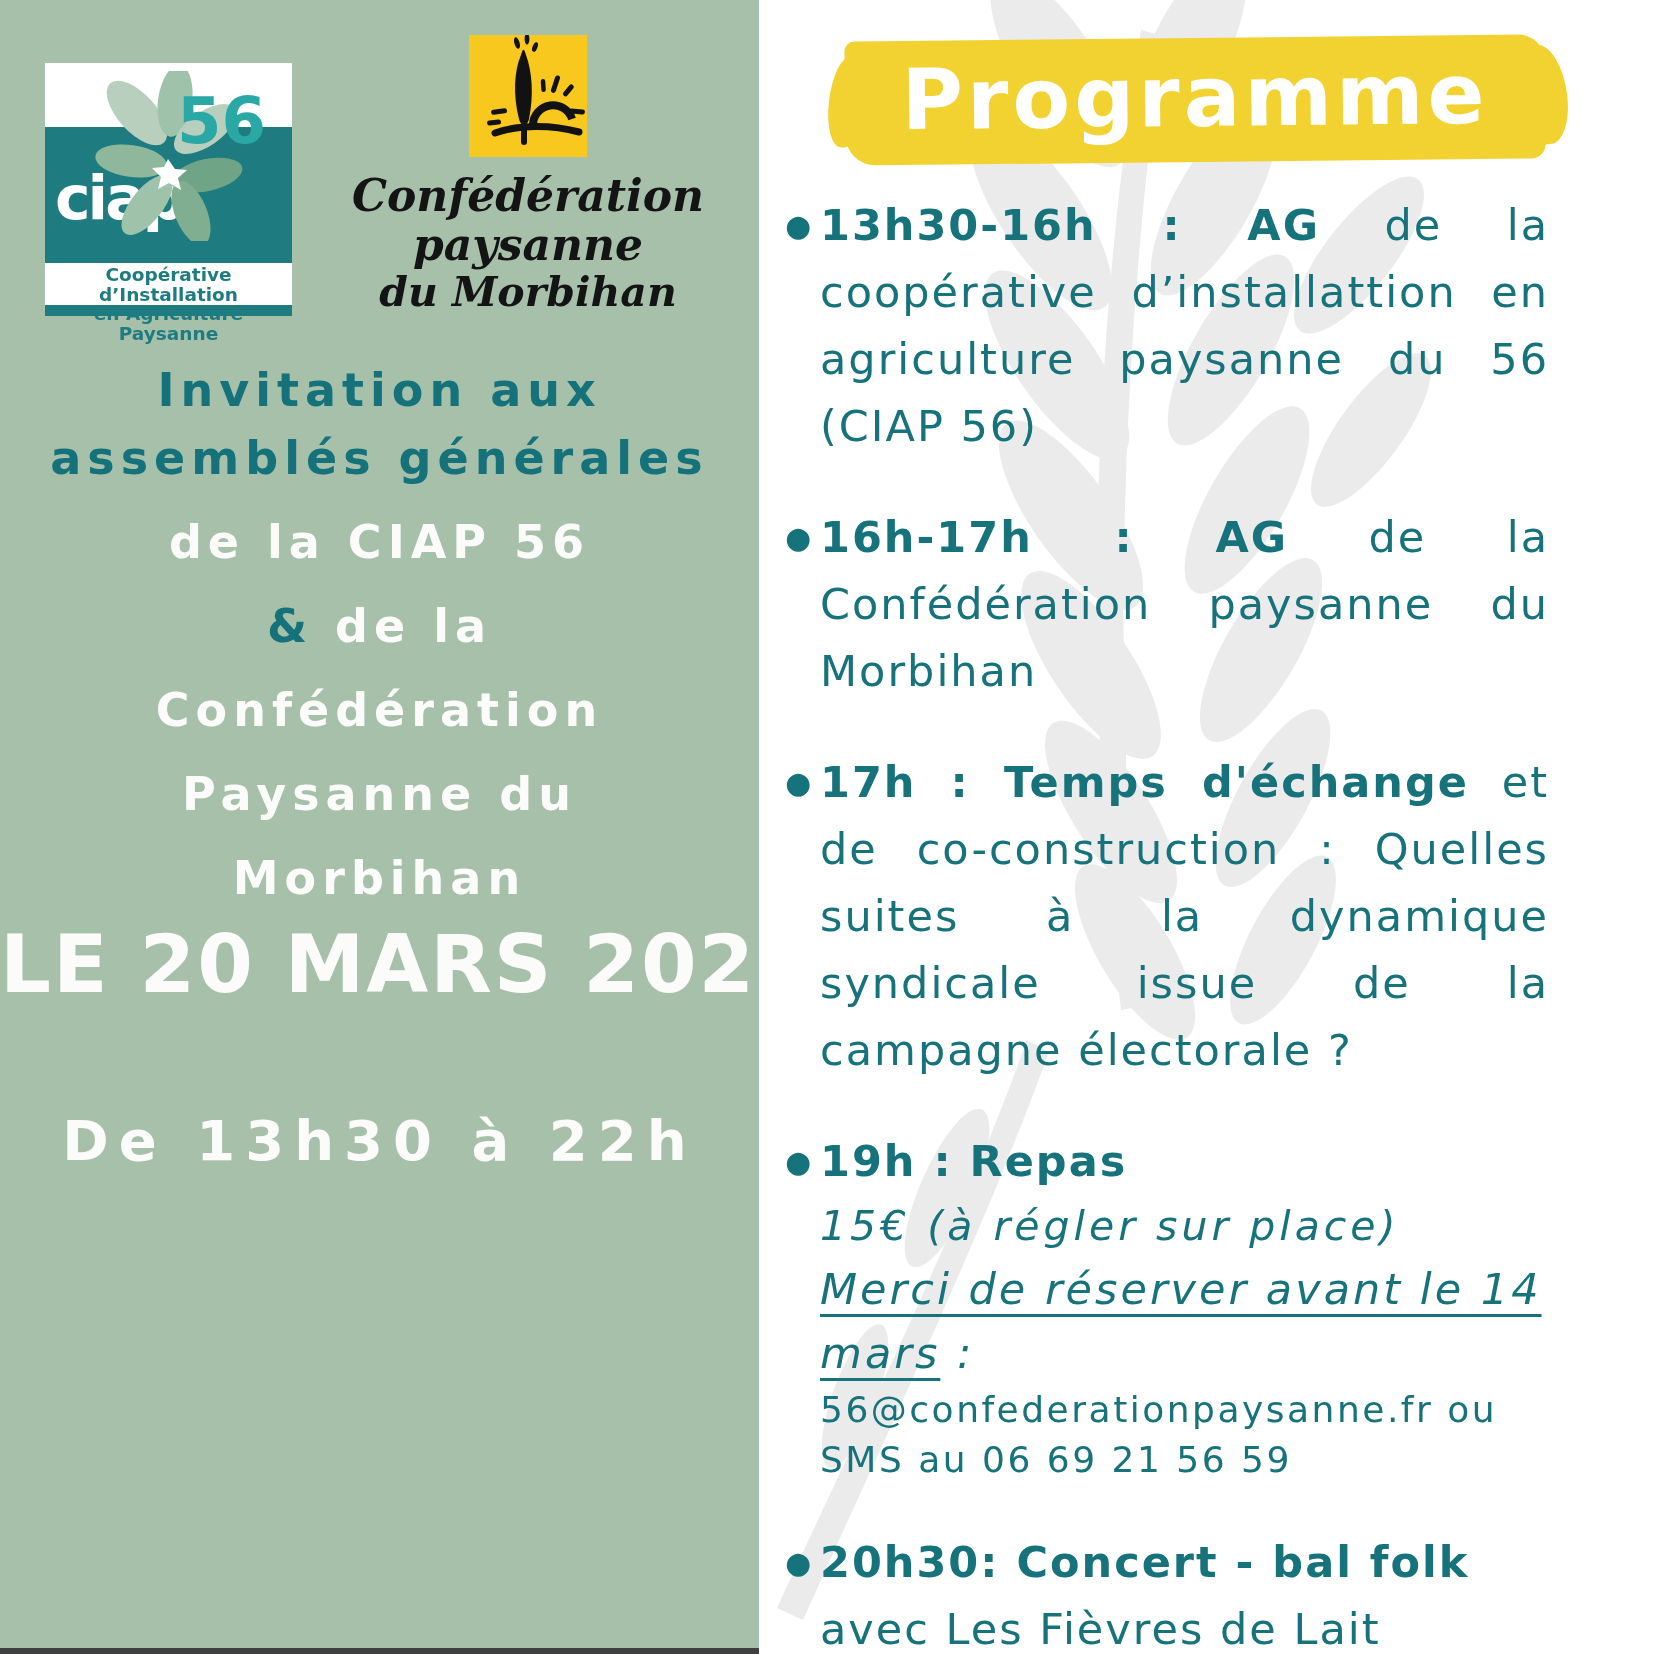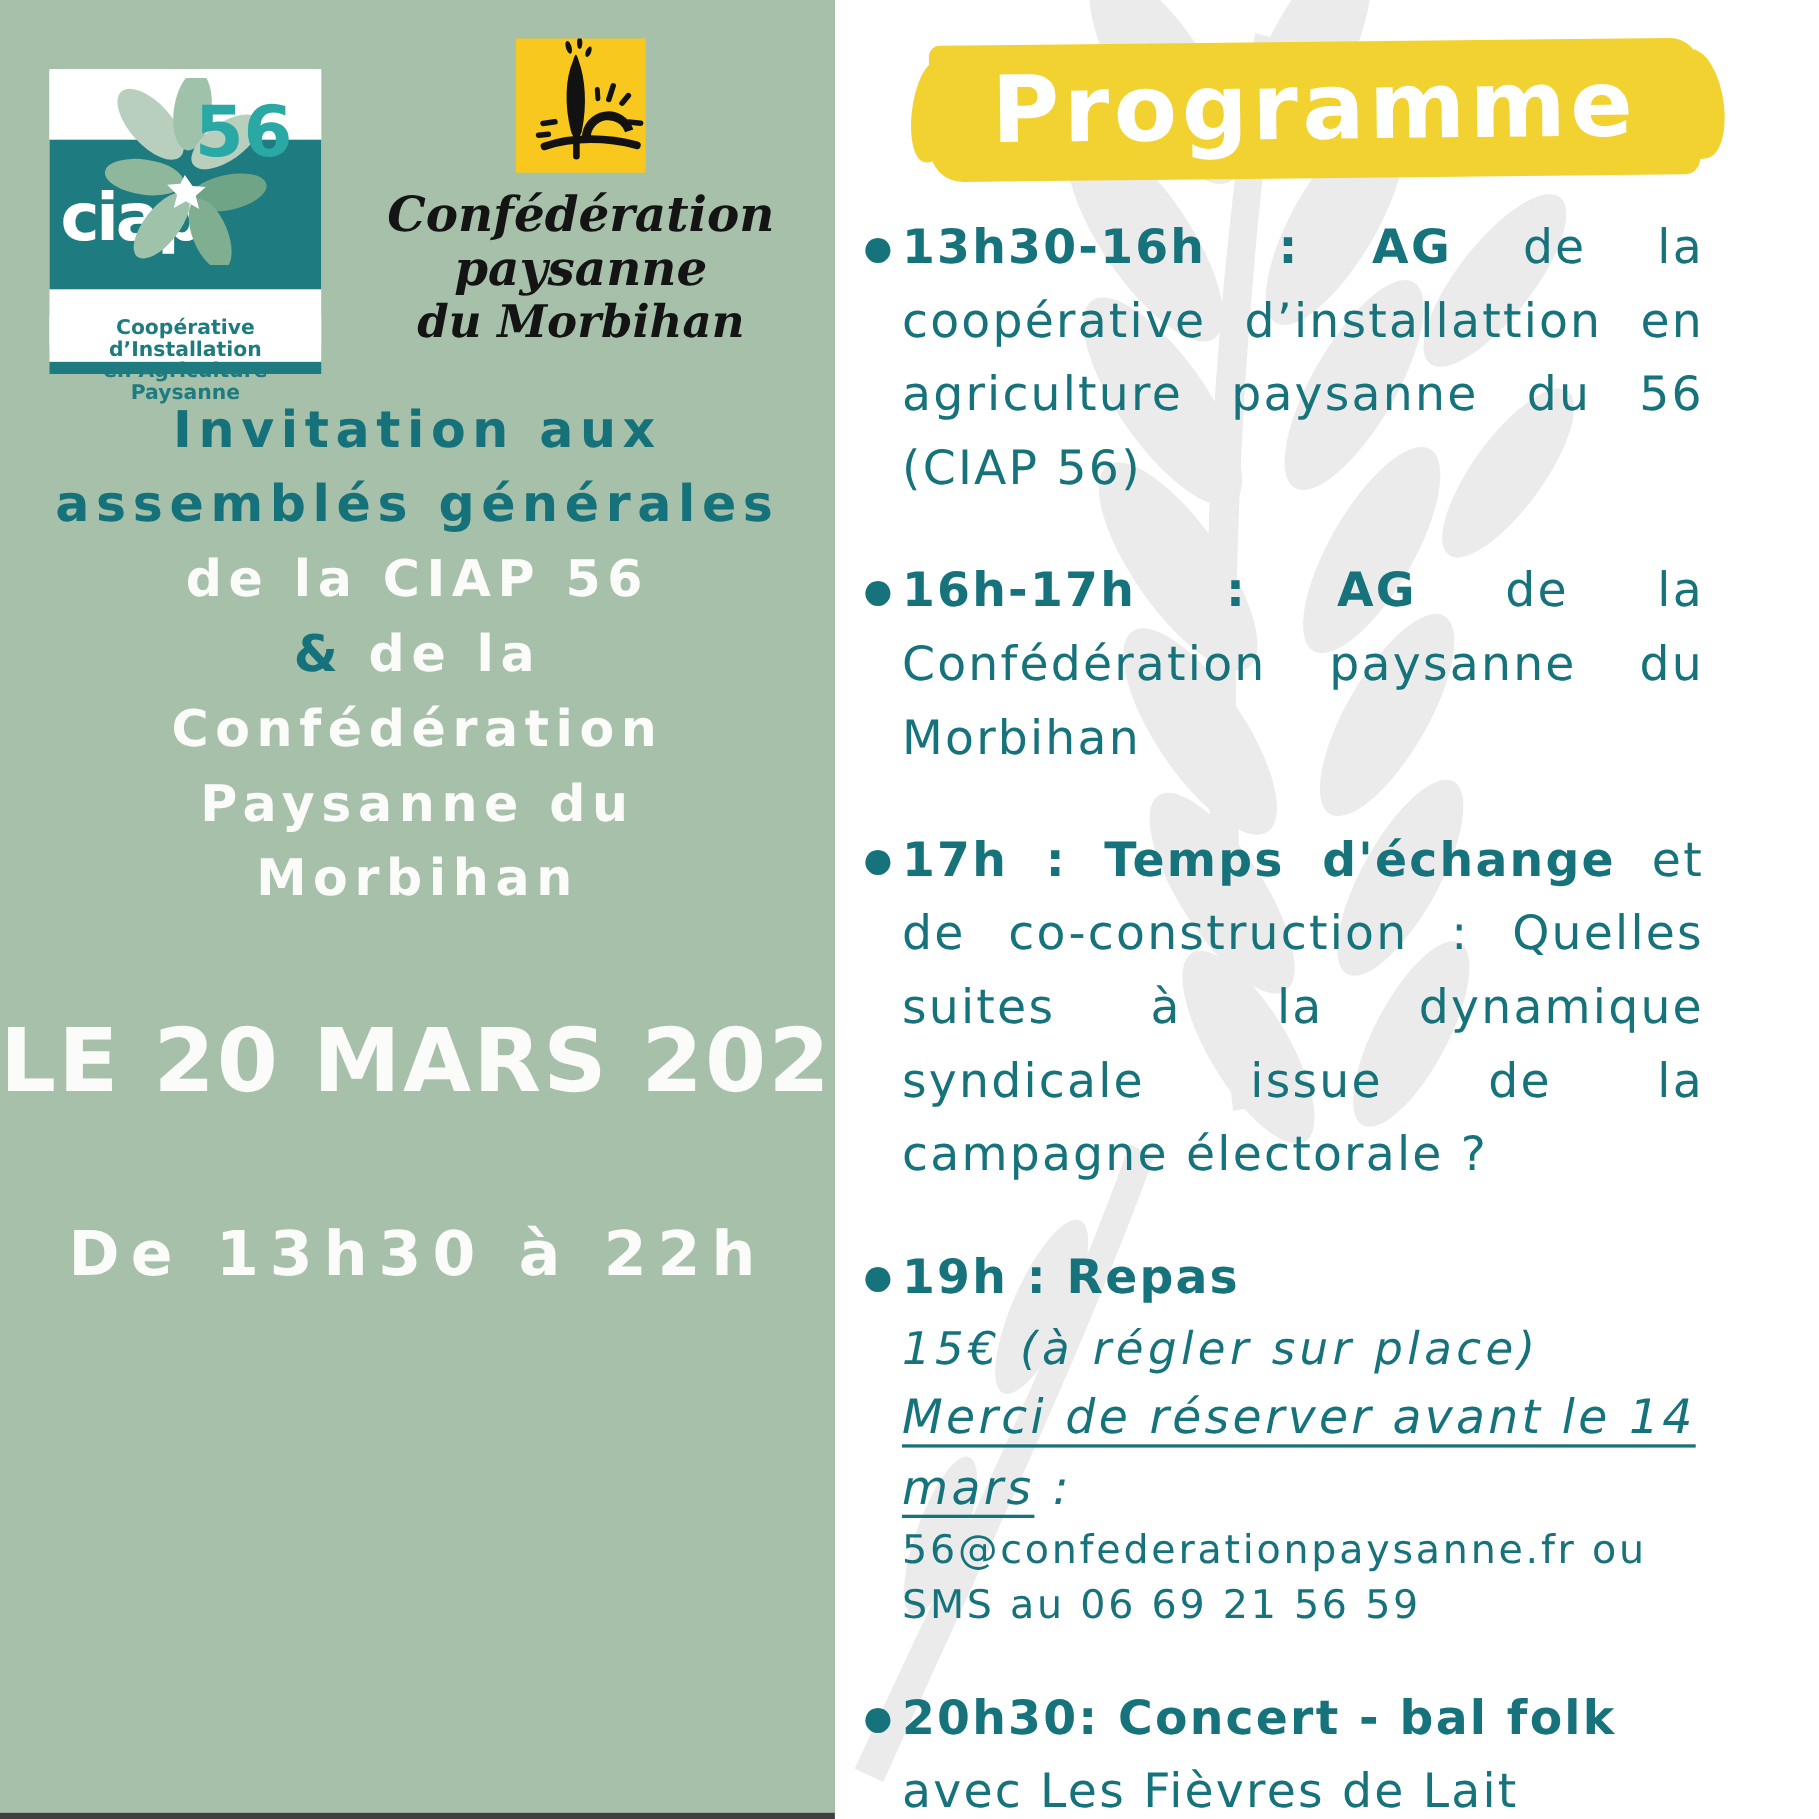--- a/index.html
+++ b/index.html
@@ -23,42 +23,42 @@
     position:relative;height:136px;background:#1e7c81;
     display:flex;align-items:center;
   }
   .ciap-wordmark{
     font-size:60px;font-weight:bold;color:#ffffff;line-height:1;
     letter-spacing:-3px;padding-left:10px;margin-top:6px;
   }
   .ciap-flower{position:absolute;left:48px;top:8px;z-index:2;}
   .ciap-caption{
     height:40px;background:#ffffff;color:#1e7c81;font-weight:bold;
-    font-size:18.5px;line-height:19.5px;text-align:center;padding-top:2px;margin-top:24px;
+    font-size:18.5px;line-height:19.5px;text-align:center;padding-top:2px;
   }
   .ciap-strip{height:11px;background:#1e7c81;}
   
   .confpay-logo{position:absolute;left:298px;top:35px;width:460px;text-align:center;}
   .confpay-icon{
     width:118px;height:122px;background:#f8c81f;margin:0 auto;position:relative;
   }
   .confpay-script{
     font-family:"DejaVu Serif",serif;font-style:italic;font-weight:bold;
     color:#141414;line-height:1.12;
   }
   .confpay-line1{font-size:44px;margin-top:14px;}
   .confpay-line2{font-size:41px;}
   
   .invitation{position:absolute;left:0;top:356px;width:100%;text-align:center;}
   .inv-line{
     font-size:46px;font-weight:bold;letter-spacing:6px;line-height:68px;
     white-space:nowrap;
   }
   .inv-teal{color:#15727a;}
-  .inv-white{color:#fbfcfa;}
+  .inv-white{color:#fbfcfa;margin-top:16px;}
   .amp{color:#15727a;}
   .date-line{
     position:absolute;left:0;top:918px;width:100%;text-align:center;
     font-size:80px;font-weight:bold;color:#fbfcfa;letter-spacing:2px;white-space:nowrap;
   }
   .time-line{
     position:absolute;left:0;top:1108px;width:100%;text-align:center;
     font-size:56px;font-weight:bold;color:#fbfcfa;letter-spacing:10px;white-space:nowrap;
   }
   .venue{

